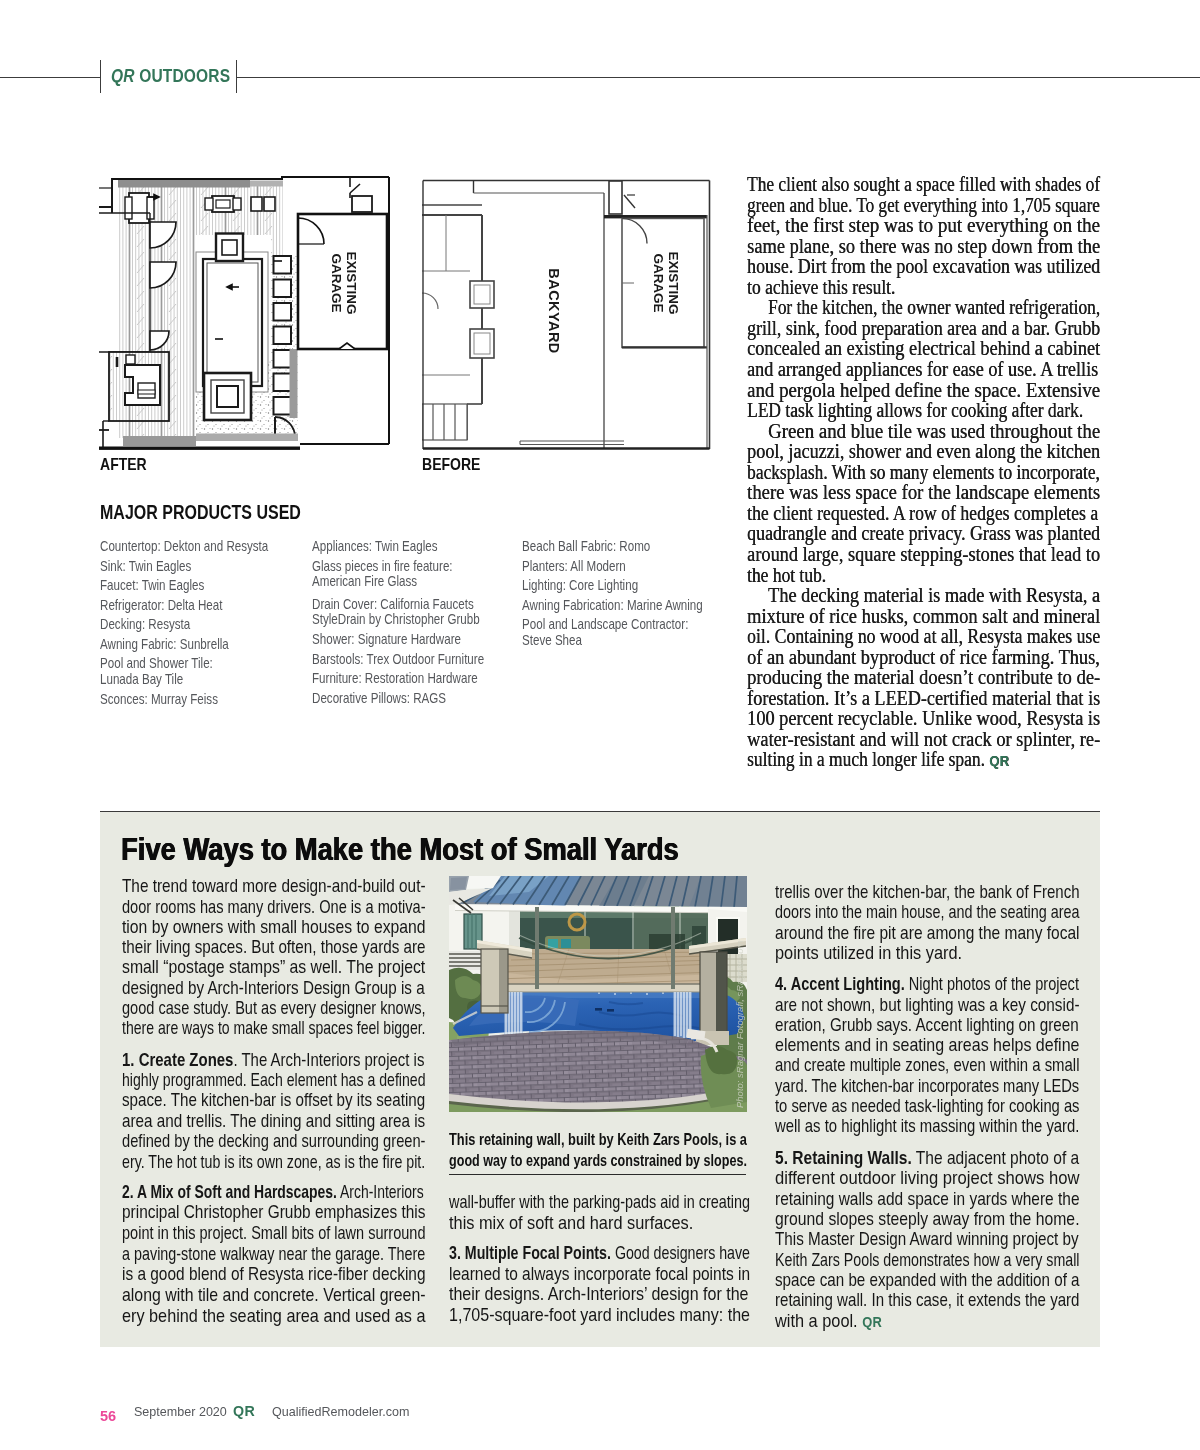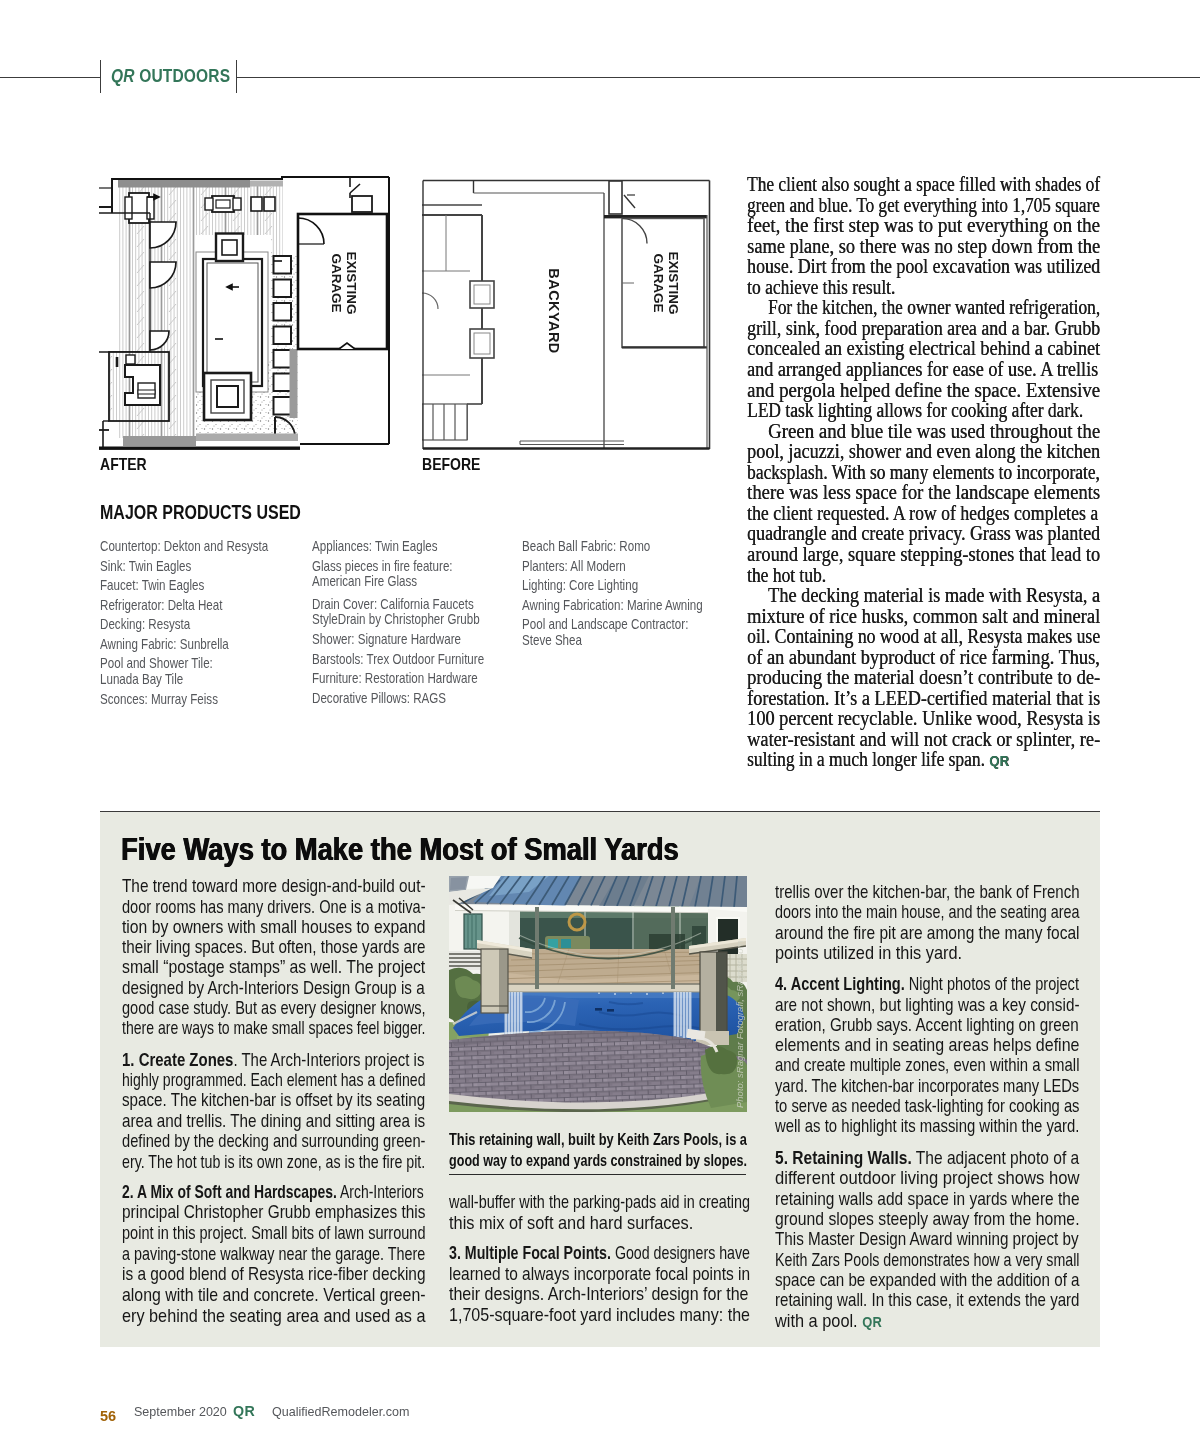--- a/index.html
+++ b/index.html
@@ -617,19 +617,19 @@
 
 <path d="M242,162 Q262,160 268,176" fill="none" stroke="#e6e4dc" stroke-width="3"></path>
 <rect x="238" y="154" width="18" height="9" fill="#e9e7e1" transform="rotate(8 247 158)"></rect>
 
 <text transform="translate(294,232) rotate(-90)" font-family="Liberation Sans, sans-serif" font-style="italic" font-size="9.5" fill="#d0d3c7" opacity="0.78">Photo: sRagnar Fotografi, sRagnar.com</text>
 </svg>
 </div>
 
 <div class="ab" style="left:448.8px;top:1174.0px;width:297px;height:1.4px;background:#2b2b2b"></div>
 
-<div class="ab" style="left:100px;top:1409px;font-weight:bold;font-size:14.5px;color:#a16207">56</div>
+<div class="ab" style="left:100px;top:1409px;font-weight:bold;font-size:14.5px;color:#ec4899">56</div>
 
 <div class="ab" style="left:134px;top:1404.6px;font-size:13.5px;color:#55575b;transform:scaleX(0.93)">September 2020</div>
 
 <div class="ab" style="left:232.5px;top:1403.2px;font-weight:bold;font-size:15.5px;color:#337659;transform:scaleX(0.92);letter-spacing:0.4px">QR</div>
 
 <div class="ab" style="left:271.5px;top:1404.6px;font-size:13.5px;color:#55575b;transform:scaleX(0.93)">QualifiedRemodeler.com</div>
 
 </body></html>

